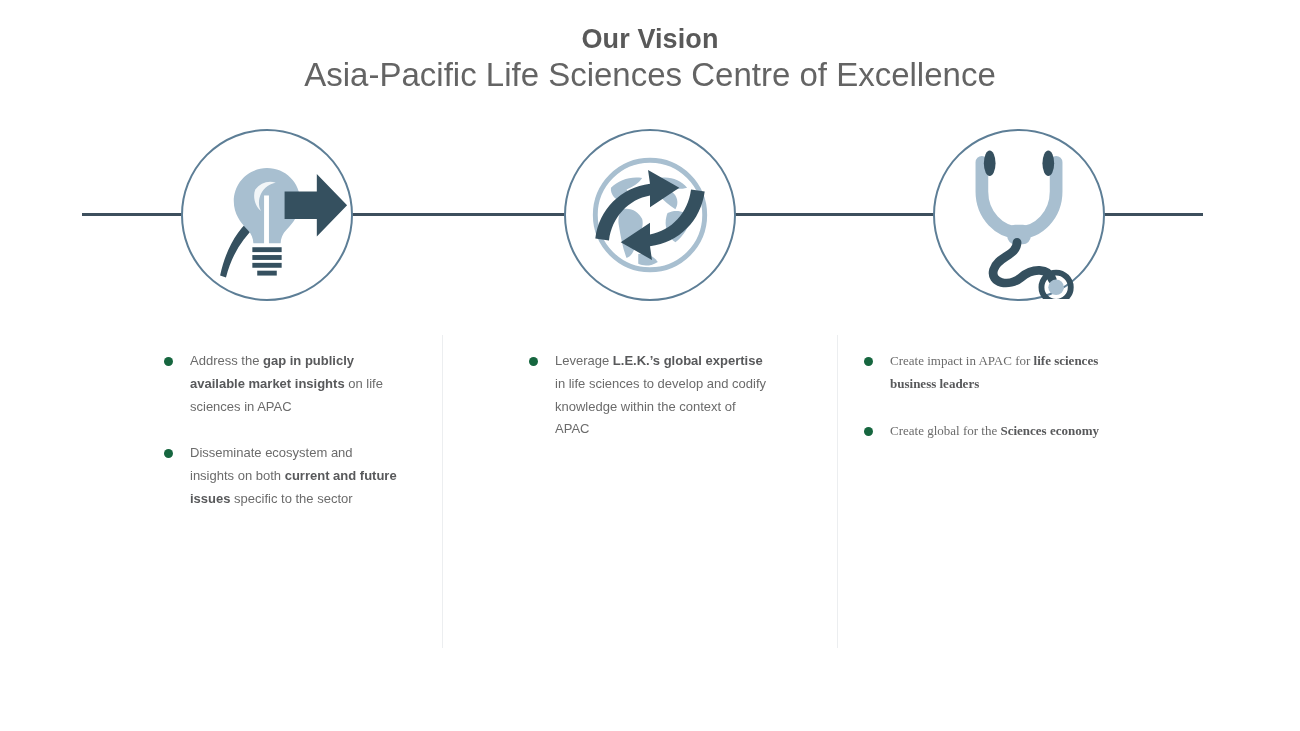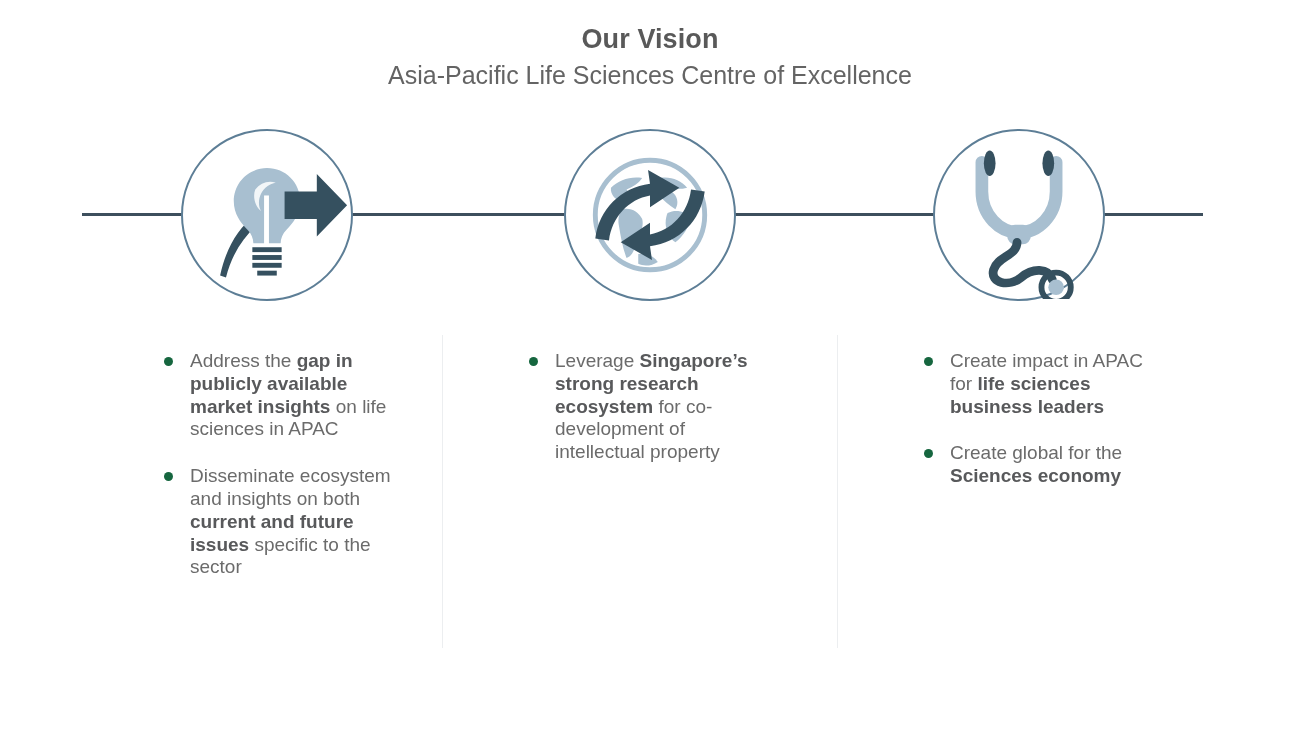--- a/index.html
+++ b/index.html
@@ -26,21 +26,21 @@
   }
   .title {
     font-size: 27px;
     font-weight: bold;
     color: #595959;
     letter-spacing: 0.1px;
     line-height: 34px;
     margin: 0;
   }
   .subtitle {
-    font-size: 25px;
+    font-size: 33px;
     font-weight: normal;
     color: #646464;
     line-height: 34px;
     margin: 2px 0 0 0;
   }
 
   
   .timeline {
     position: absolute;
     top: 0;
@@ -93,39 +93,39 @@
   }
   .divider-1 { left: 442px; }
   .divider-2 { left: 837px; }
 
   .column {
     position: absolute;
     top: 15px;
   }
   .column-1 { left: 160px; width: 240px; }
   .column-2 { left: 525px; width: 245px; }
-  .column-3 { left: 920px; width: 240px; }
+  .column-3 { left: 860px; width: 240px; font-family: Liberation Serif, serif; }
 
   .bullet-item {
     position: relative;
     padding-left: 30px;
     margin-bottom: 24px;
   }
   .bullet-item:last-child { margin-bottom: 0; }
   .bullet-dot {
     position: absolute;
     left: 4px;
     top: 7px;
     width: 9px;
     height: 9px;
     border-radius: 50%;
     background: #16663f;
   }
   .bullet-text {
-    font-size: 19px;
+    font-size: 13px;
     line-height: 22.8px;
     color: #6b6b6b;
     display: block;
   }
   .bullet-text b {
     color: #58595b;
     font-weight: bold;
   }
 </style>
 </head>
@@ -216,21 +216,21 @@
     </div>
     <div class="bullet-item">
       <span class="bullet-dot"></span>
       <span class="bullet-text"><span>Disseminate ecosystem and insights on both </span><b>current and future issues</b><span> specific to the sector</span></span>
     </div>
   </div>
 
   <div class="column column-2">
     <div class="bullet-item">
       <span class="bullet-dot"></span>
-      <span class="bullet-text"><span>Leverage </span><b>Singapore’s strong research ecosystem</b><span> for co-development of intellectual property</span></span>
+      <span class="bullet-text"><span>Leverage </span><b>L.E.K.’s global expertise</b><span> in life sciences to develop and codify knowledge within the context of APAC</span></span>
     </div>
   </div>
 
   <div class="column column-3">
     <div class="bullet-item">
       <span class="bullet-dot"></span>
       <span class="bullet-text"><span>Create impact in APAC for </span><b>life sciences business leaders</b></span>
     </div>
     <div class="bullet-item">
       <span class="bullet-dot"></span>

